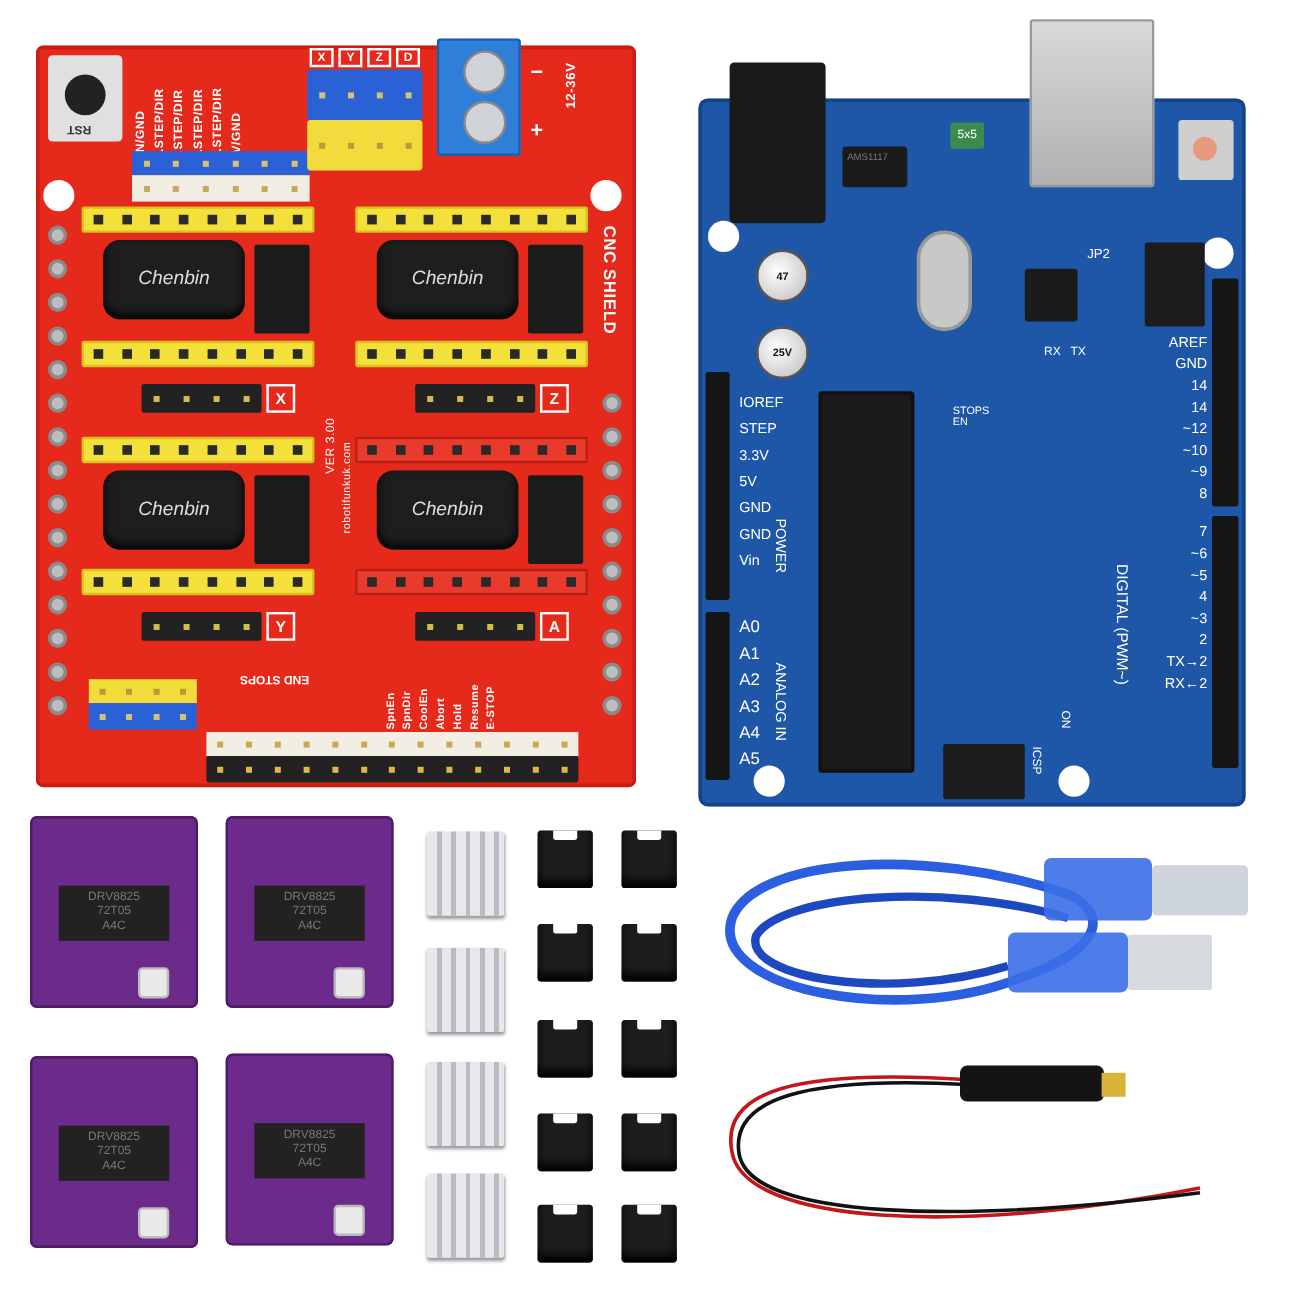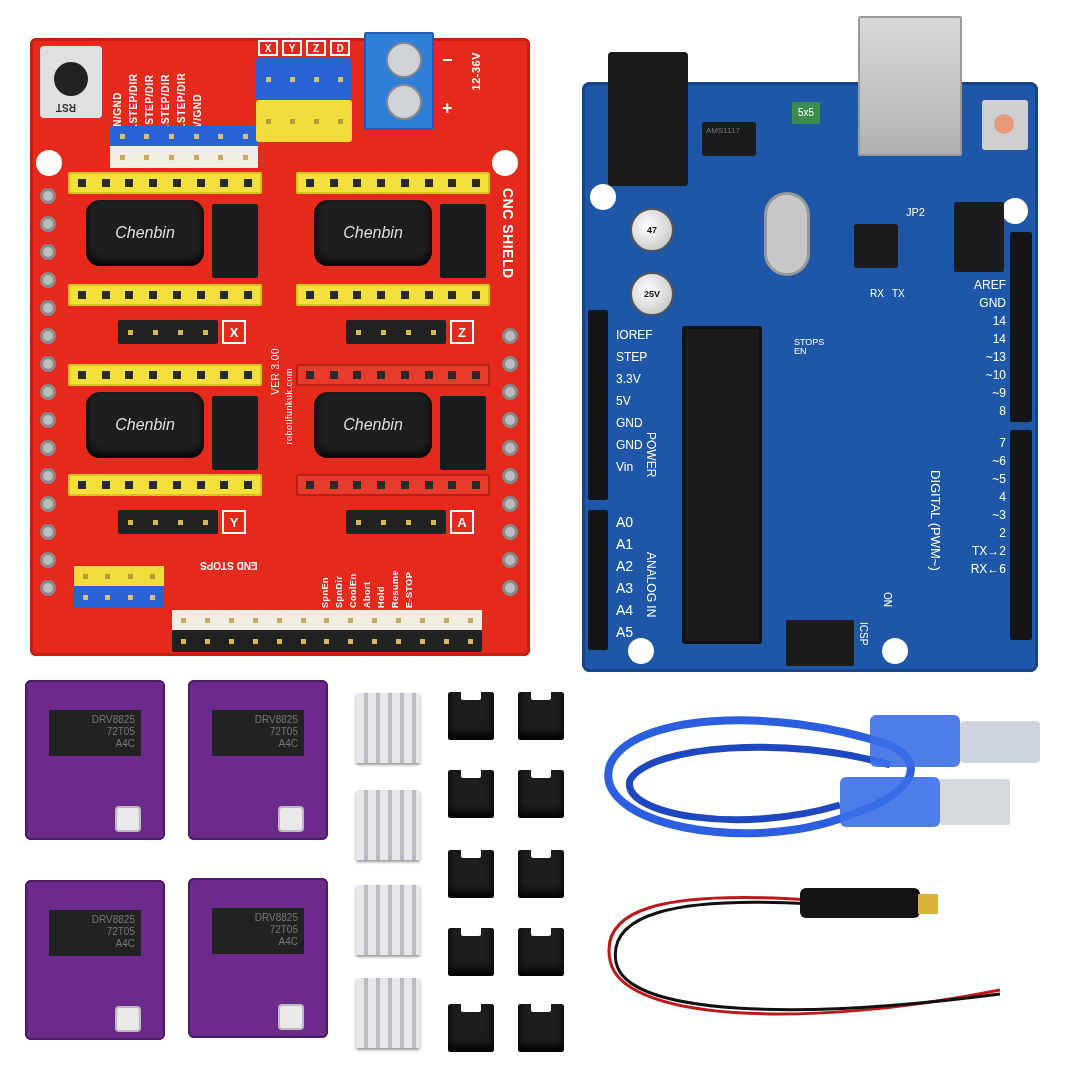--- a/index.html
+++ b/index.html
@@ -30,21 +30,21 @@
   
   .uno { left: 582px; top: 82px; width: 456px; height: 590px; background: #1f57a8; border-radius: 8px; box-shadow: inset 0 0 0 3px #164487; }
   .uno-label { color: #fff; font-size: 12px; }
   .uno-num { color: #fff; font-size: 12px; text-align: right; }
   .fem-hdr { background: #151515; border-radius: 2px; }
   .chip { background: #1b1b1b; border-radius: 3px; }
   .ecap { width: 44px; height: 44px; border-radius: 50%; background: radial-gradient(circle at 40% 40%, #fff, #bbb); border: 2px solid #555; font-size: 9px; color: #111; display: flex; align-items: center; justify-content: center; text-align: center; line-height: 10px; font-weight: bold; }
 
   
   .drv { width: 140px; height: 160px; background: #6c2a8a; border-radius: 6px; box-shadow: inset 0 0 0 2px #4e1b66; }
-  .drv-chip { background: #222; color: #777; font-size: 10px; text-align: right; padding: 4px 6px; line-height: 12px; }
+  .drv-chip { background: #222; color: #777; font-size: 10px; text-align: center; padding: 4px 6px; line-height: 12px; margin-top: 28px; }
   .drv-pot { width: 26px; height: 26px; background: #e9e9e9; border-radius: 4px; border: 2px solid #bbb; }
 
   .heatsink { width: 64px; height: 70px; background: repeating-linear-gradient(90deg, #e8e8ec 0 8px, #b9bcc3 8px 12px); border-radius: 2px; box-shadow: 0 2px 3px #999; }
   .jumper { width: 46px; height: 48px; background: #1d1d1d; border-radius: 3px; box-shadow: inset 0 -6px 8px #000; }
   .jumper::after { content: ""; position: absolute; left: 13px; top: 0; width: 20px; height: 8px; background: #fff; border-radius: 0 0 2px 2px; }
 
   .cable { left: 590px; top: 705px; width: 460px; height: 160px; }
   .dcjack { left: 600px; top: 870px; width: 450px; height: 180px; }
 </style>
 </head>
@@ -372,32 +372,32 @@
   </div>
   <div class="abs uno-label" style="left:62px;top:470px;writing-mode:vertical-rl;font-size:12px;">ANALOG IN</div>
 
   <div class="abs fem-hdr" style="left:428px;top:150px;width:22px;height:190px;"></div>
   <div class="abs fem-hdr" style="left:428px;top:348px;width:22px;height:210px;"></div>
   <div class="abs" style="left:364px;top:196px;display:flex;flex-direction:column;gap:4px;width:60px;">
     <div class="uno-num">AREF</div>
     <div class="uno-num">GND</div>
     <div class="uno-num">14</div>
     <div class="uno-num">14</div>
-    <div class="uno-num">~13</div>
+    <div class="uno-num">~12</div>
     <div class="uno-num">~10</div>
     <div class="uno-num">~9</div>
     <div class="uno-num">8</div>
     <div class="uno-num" style="margin-top:14px;">7</div>
     <div class="uno-num">~6</div>
     <div class="uno-num">~5</div>
     <div class="uno-num">4</div>
     <div class="uno-num">~3</div>
     <div class="uno-num">2</div>
     <div class="uno-num">TX→2</div>
-    <div class="uno-num">RX←6</div>
+    <div class="uno-num">RX←2</div>
   </div>
   <div class="abs uno-label" style="left:346px;top:388px;writing-mode:vertical-rl;font-size:13px;">DIGITAL (PWM~)</div>
 
   <div class="abs uno-label" style="left:288px;top:206px;font-size:10px;">RX</div>
   <div class="abs uno-label" style="left:310px;top:206px;font-size:10px;">TX</div>
   <div class="abs uno-label" style="left:300px;top:510px;font-size:10px;writing-mode:vertical-rl;">ON</div>
   <div class="abs uno-label" style="left:212px;top:256px;font-size:9px;line-height:9px;width:30px;">STOPS EN</div>
 
   <div class="abs jumper-blk" style="left:204px;top:538px;width:68px;height:46px;"></div>
   <div class="abs uno-label" style="left:276px;top:540px;writing-mode:vertical-rl;font-size:10px;">ICSP</div>

